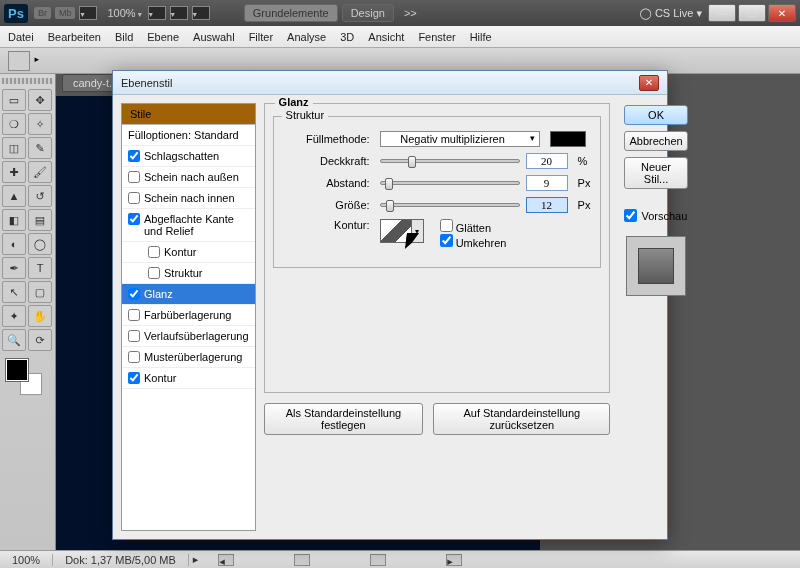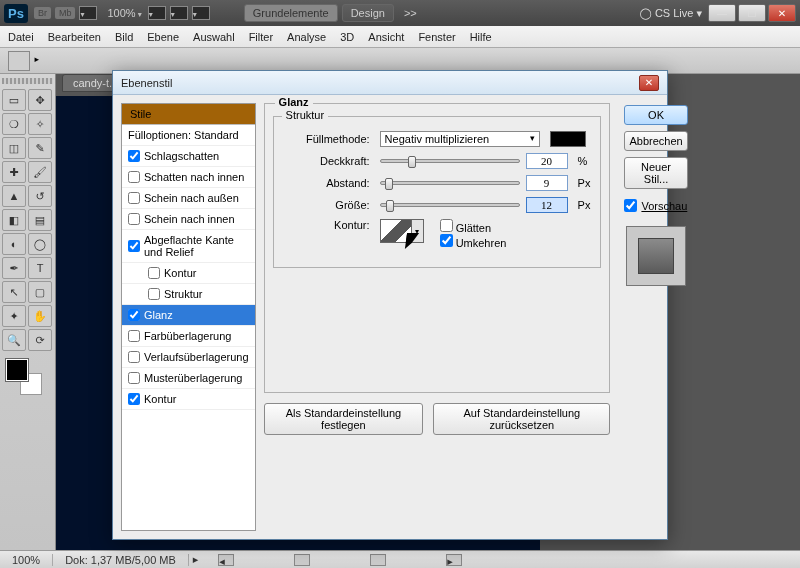--- a/index.html
+++ b/index.html
@@ -39,50 +39,50 @@
 .statusbar .scroll { flex:1; display:flex; align-items:center; margin-left:20px; gap:60px;}
 .statusbar .scroll span { display:inline-block; width:16px; height:12px; background:#ccc; border:1px solid #888;}
 
 
 .dialog { position:absolute; top:70px; left:112px; width:556px; height:470px; background:#ededed; border:1px solid #5a7fa0; box-shadow:0 4px 20px rgba(0,0,0,0.4);}
 .dlgtitle { height:24px; background:linear-gradient(#eef5fc,#d5e5f3); border-bottom:1px solid #a8bed4; display:flex; align-items:center; padding:0 8px; font-size:12px; color:#222;}
 .dlgtitle .x { margin-left:auto; width:20px; height:16px; background:linear-gradient(#e07a6a,#c0392b); color:#fff; display:flex; align-items:center; justify-content:center; border:1px solid #8a2a1f; border-radius:2px; font-size:10px;}
 .dlgbody { display:flex; height:calc(100% - 24px);}
 .leftlist { width:186px; border:1px solid #999; margin:8px; background:#fff;}
 .leftlist .hdr { padding:4px 8px; background:#a16207; border-bottom:1px solid #bbb; font-weight:normal;}
-.leftlist .item { padding:4px 6px; border-bottom:1px solid #eee; display:flex; align-items:center; gap:4px;}
+.leftlist .item { padding:4px 6px; border-bottom:1px solid #eee; display:flex; align-items:flex-start; gap:4px;}
 .leftlist .item.indent { padding-left:26px;}
 .leftlist .item.selected { background:#2f7bd9; color:#fff;}
 .leftlist input[type=checkbox]{ width:12px; height:12px;}
 .midpanel { flex:1; padding:8px 6px 8px 0; position:relative;}
 .fieldset { border:1px solid #b0b0b0; padding:8px 10px 12px; position:relative;}
 .fieldset > legend, .fieldset > .legend { position:absolute; top:-8px; left:8px; background:#ededed; padding:0 4px; font-size:11px;}
 .section-title { position:relative; top:-14px; left:2px; background:#ededed; display:inline-block; padding:0 4px; font-weight:bold;}
 .formrow { display:flex; align-items:center; margin:6px 0; gap:6px;}
 .formrow label { width:86px; text-align:right; margin-right:4px;}
-.select { background:#fff; border:1px solid #888; padding:1px 18px 1px 4px; position:relative; min-width:160px;}
+.select { background:#fff; border:1px solid #888; padding:1px 18px 1px 4px; position:relative; min-width:160px;text-align:center;}
 .select::after { content:"▾"; position:absolute; right:4px; top:1px; font-size:9px;}
 .colorbox { width:36px; height:16px; background:#000; border:1px solid #666; margin-left:4px;}
 .slider { width:140px; height:4px; background:#ccc; border:1px solid #888; position:relative; border-radius:2px;}
 .slider .thumb { position:absolute; top:-4px; width:8px; height:12px; background:linear-gradient(#fafafa,#ccc); border:1px solid #666; border-radius:2px;}
 .numbox { width:42px; background:#fff; border:1px solid #7a9fce; padding:1px 3px; text-align:center;font-family:Liberation Serif, serif;}
 .numbox.hl { background:#cfe4ff; border-color:#3a78c8;}
 .unit { margin-left:4px;}
 .anglewidget { width:34px; height:34px; border:1px solid #888; border-radius:50%; background:#f6f6f6; position:relative; margin-right:6px;}
 .anglewidget .hand { position:absolute; top:50%; left:50%; width:14px; height:1px; background:#333; transform-origin:left center; transform:rotate(-160deg);}
 .contourbox { width:32px; height:24px; border:1px solid #666; background:linear-gradient(135deg,#fff 0%,#fff 40%,#555 40%,#555 70%,#fff 70%); position:relative;}
 .contourdd { width:12px; height:24px; border:1px solid #666; border-left:none; background:#e4e4e4; display:flex; align-items:center; justify-content:center; font-size:8px;}
 .cursor { position:absolute; width:14px; height:18px; pointer-events:none;}
 .cursor::before{content:""; position:absolute; top:0; left:0; border:6px solid transparent; border-top:10px solid #000; border-left:6px solid #000; transform:skew(-8deg);}
 .btnrow { display:flex; gap:10px; margin-top:10px;}
 .stdbtn { padding:3px 12px; background:linear-gradient(#fdfdfd,#e4e4e4); border:1px solid #8a8a8a; border-radius:3px;}
 .rightcol { width:96px; padding:10px 8px; display:flex; flex-direction:column; gap:6px; align-items:stretch;}
 .rightcol .btn { padding:3px 4px; background:linear-gradient(#fdfdfd,#e4e4e4); border:1px solid #8a8a8a; border-radius:3px; text-align:center;}
 .rightcol .btn.primary { background:linear-gradient(#dff0ff,#b7dbff); border-color:#5a8fc8;}
-.rightcol .chk { display:flex; align-items:center; gap:4px; margin-top:4px;text-decoration:underline;}
+.rightcol .chk { display:flex; align-items:center; gap:4px; margin-top:14px;}
 .previewbox { width:60px; height:60px; margin:8px auto 0; border:1px solid #777; background:#c9c9c9; display:flex; align-items:center; justify-content:center;}
 .previewbox .inner { width:36px; height:36px; background:linear-gradient(#8b8b8b,#5a5a5a); border:1px solid #444;}
 </style>
 </head>
 <body>
 
 <div class="titlebar">
   <span class="ps">Ps</span>
   <span class="mini">Br</span>
   <span class="mini">Mb</span>
@@ -204,24 +204,20 @@
       <div class="item">
           <span>Füll­optionen: Standard</span>
         </div>
       <div id="style-items">
           <div class="item">
             <input type="checkbox" checked="" style="">
             <span>Schlagschatten</span>
           </div>
           <div class="item">
             <input type="checkbox" style="">
-            <span>Schatten nach innen</span>
-          </div>
-          <div class="item">
-            <input type="checkbox" style="">
             <span>Schein nach außen</span>
           </div>
           <div class="item">
             <input type="checkbox" style="">
             <span>Schein nach innen</span>
           </div>
           <div class="item">
             <input type="checkbox" checked="" style="">
             <span>Abgeflachte Kante und Relief</span>
           </div>

